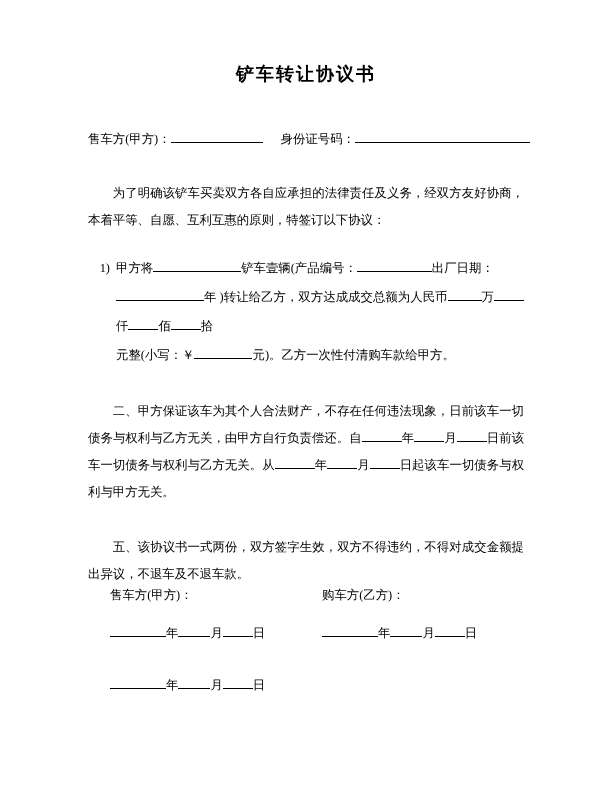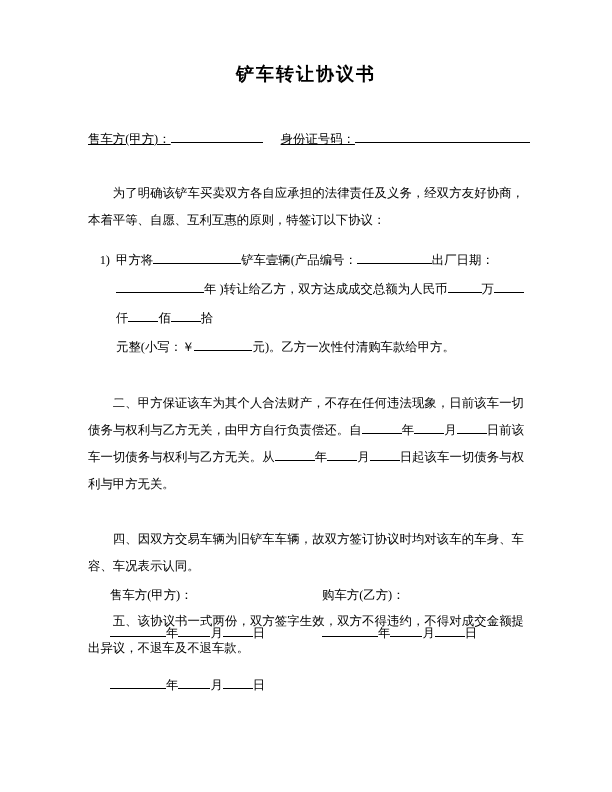--- a/index.html
+++ b/index.html
@@ -39,40 +39,39 @@
     left: 88px;
     top: 126px;
     width: 436px;
     font-size: 12.4px;
     line-height: 26px;
   }
   .party-line {
     display: block;
     margin-bottom: 8px;
     white-space: nowrap;
-    text-decoration: underline;
   }
   .blank {
     display: inline-block;
     border-bottom: 1px solid #000;
     vertical-align: baseline;
   }
   .b-name { width: 92px; }
   .b-id-2 { width: 175px; }
   .gap { display: inline-block; width: 18px; }
 
   .para {
     text-indent: 2em;
     margin-top: 28px;
     text-align: justify;
     line-height: 27px;
   }
 
   .item-1 {
-    margin-top: 12px;
+    margin-top: 20px;
     padding-left: 28px;
     text-indent: 0;
     line-height: 29px;
     text-align: justify;
   }
   .item-1 .num {
     display: inline-block;
     width: 22px;
     margin-left: -28px;
     text-align: right;
@@ -134,21 +133,20 @@
 
     <div class="item-1">
       <span class="num">1)</span><span>甲方将</span><span class="blank bl-90"></span><span>铲车壹辆(产品编号：</span><span class="blank bl-75"></span><span>出厂日期：</span><br><span class="blank bl-90"></span><span>年  )转让给乙方，双方达成成交总额为人民币</span><span class="blank bl-34"></span><span>万</span><span class="blank bl-30"></span><span>仟</span><span class="blank bl-30"></span><span>佰</span><span class="blank bl-30"></span><span>拾</span><br><span>元整(小写：￥</span><span class="blank bl-58"></span><span>元)。乙方一次性付清购车款给甲方。</span>
     </div>
 
     <div class="para">
       <span>二、甲方保证该车为其个人合法财产，不存在任何违法现象，日前该车一切债务与权利与乙方无关，由甲方自行负责偿还。自</span><span class="blank bl-40"></span><span>年</span><span class="blank bl-30"></span><span>月</span><span class="blank bl-30"></span><span>日前该车一切债务与权利与乙方无关。从</span><span class="blank bl-40"></span><span>年</span><span class="blank bl-30"></span><span>月</span><span class="blank bl-30"></span><span>日起该车一切债务与权利与甲方无关。</span>
     </div>
 
 
-    <div class="para">四、因双方交易车辆为旧铲车车辆，故双方签订协议时均对该车的车身、车容、车况表示认同。</div>
 
     <div class="para">五、该协议书一式两份，双方签字生效，双方不得违约，不得对成交金额提出异议，不退车及不退车款。</div>
 
   </div>
 
   <div class="sign">
 
     <div class="sign-row">
       <span class="sign-col-a">售车方(甲方)：</span>
       <span class="sign-col-b">购车方(乙方)：</span>

